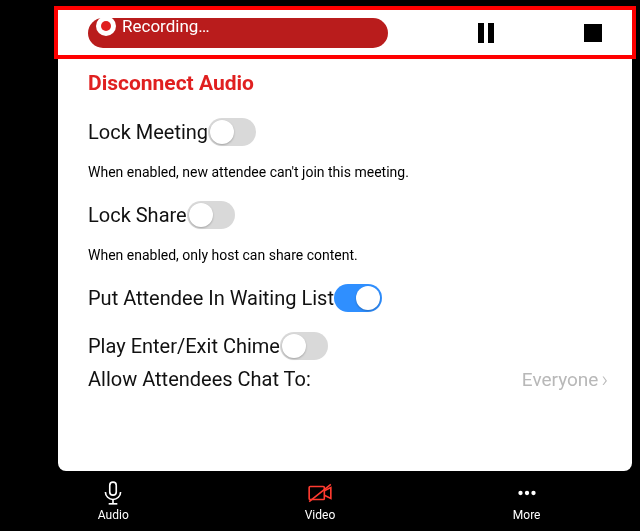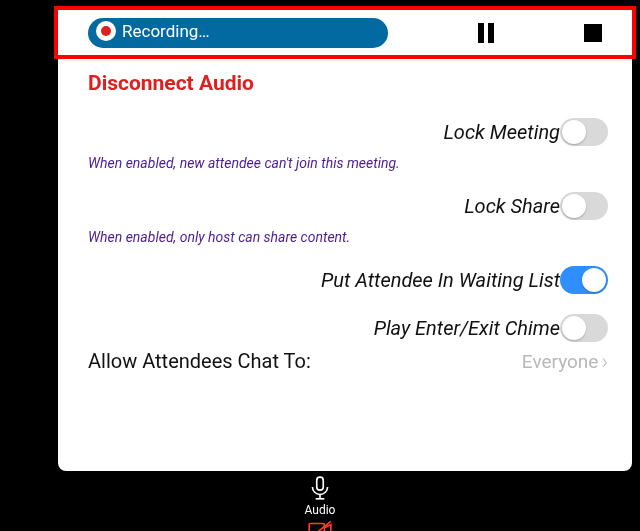--- a/index.html
+++ b/index.html
@@ -23,25 +23,25 @@
     position: absolute;
     top: 10px; left: 58px;
     width: 574px; height: 45px;
     background: #fff;
     display: flex;
     align-items: center;
     padding: 0 20px 0 30px;
   }
   .recording-pill {
     display: flex;
-    align-items: center;
-    background: #0369a1;
+    align-items: flex-end;
+    background: #b91c1c;
     border-radius: 25px;
     height: 30px;
-    padding: 0 20px 4px 8px;
+    padding: 0 20px 12px 8px;
     width: 300px;
     color: #fff;
     font-size: 17px;
   }
   .rec-icon {
     width: 20px; height: 20px;
     background: #fff;
     border-radius: 50%;
     margin-right: 6px;
     display: flex;
@@ -76,35 +76,33 @@
   .disconnect {
     color: #e02020;
     font-size: 21px;
     font-weight: 700;
     margin-bottom: 16px;
     cursor: pointer;
   }
   .row {
     display: flex;
     align-items: center;
-    justify-content: flex-end;
+    justify-content: flex-start;
     min-height: 42px;
-    font-style: italic;
   }
   .row-title {
     font-size: 20px;
     color: #111;
     font-weight: 400;
   }
   .row-desc {
     font-size: 14px;
-    color: #4c1d95;
-    margin-top: 2px;
+    color: #000000;
+    margin-top: 11px;
     margin-bottom: 14px;
-    font-style: italic;
   }
   .toggle {
     width: 48px; height: 28px;
     background: #d9d9d9;
     border-radius: 20px;
     position: relative;
     cursor: pointer;
     flex-shrink: 0;
   }
   .toggle-knob {
@@ -132,22 +130,21 @@
   }
   
   .toolbar {
     position:absolute;
     bottom:0; left:0; right:0;
     height:60px;
     background:#000;
     display:flex;
     justify-content:space-around;
     align-items:center;
-    padding:4px 10px;
-    flex-direction:column;
+    padding:12px 10px;
   }
   .tool {
     display:flex; flex-direction:column; align-items:center;
     color:#fff; font-size:11px; cursor:pointer;
     gap:2px; width:90px;
   }
   .tool svg { width:26px; height:26px; }
   .tool.video { color:#ff3b30;text-align:right; }
   .tool.video .lbl { color:#fff; }
   .tool-label { font-size:12px; }

